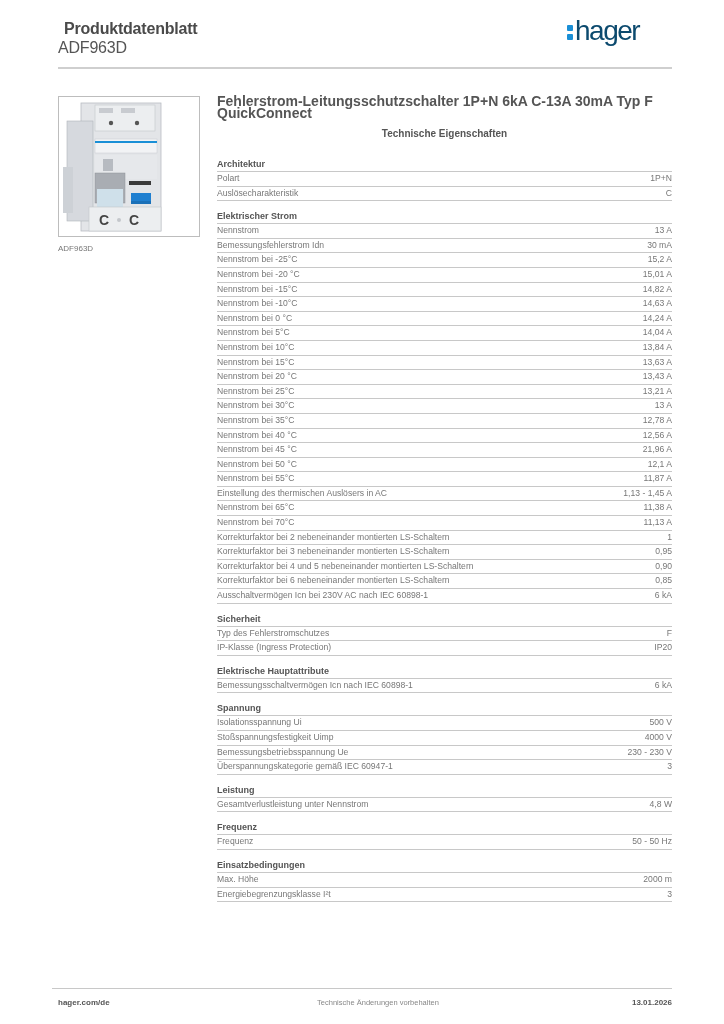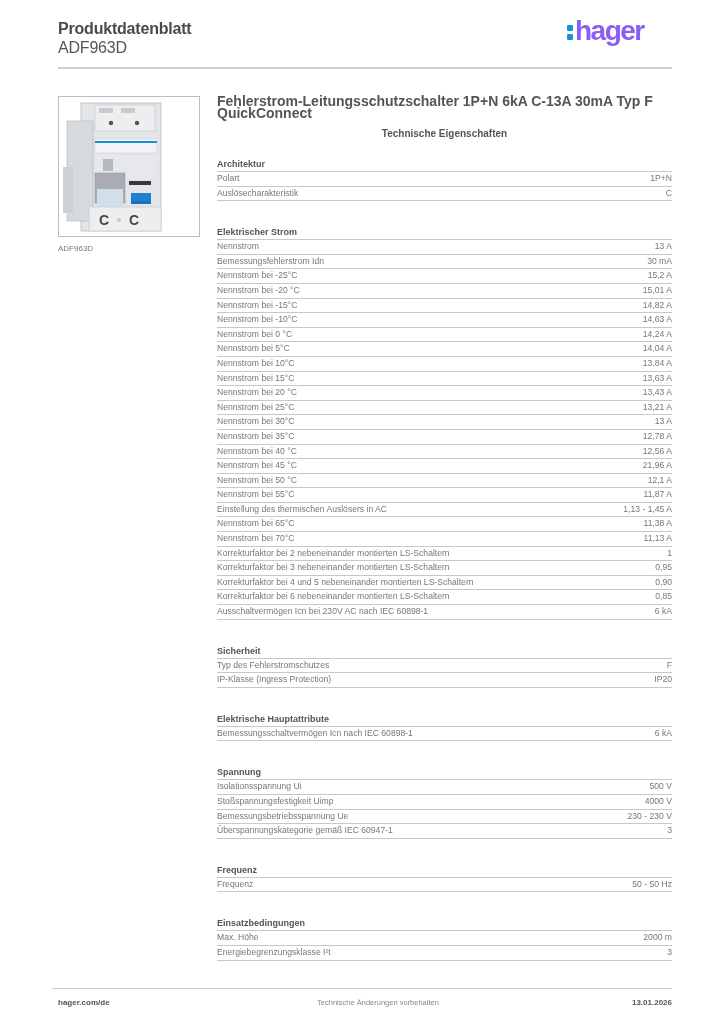--- a/index.html
+++ b/index.html
@@ -10,42 +10,42 @@
     body {
       width: 724px;
       height: 1024px;
       position: relative;
       overflow: hidden;
       font-family: "Liberation Sans", sans-serif;
       color: #555;
     }
     .header-title {
       position: absolute;
-      left: 58px;
+      left: 64px;
       top: 20px;
       font-size: 16px;
       font-weight: bold;
       color: #4a4a4a;
       letter-spacing: -0.2px;
     }
     .header-sub {
       position: absolute;
       left: 58px;
       top: 39px;
       font-size: 16px;
       color: #555;
       letter-spacing: -0.2px;
     }
     .logo {
       position: absolute;
       left: 567px;
       top: 14px;
       font-size: 28px;
-      font-weight: bold;
-      color: #8b5cf6;
+      font-weight: normal;
+      color: #0c4a6e;
       letter-spacing: -1.5px;
       line-height: 34px;
     }
     .logo .dots {
       display: inline-block;
       width: 6px;
       height: 18px;
       position: relative;
       margin-right: 2px;
       vertical-align: -1px;
@@ -103,21 +103,21 @@
     .tech-title {
       font-size: 10px;
       font-weight: bold;
       color: #555;
       height: 14px;
       line-height: 12px;
       margin-bottom: 16px;
       text-align: center;
     }
     .section {
-      margin-bottom: 25px;
+      margin-bottom: 9px;
     }
     .section-title {
       font-size: 9px;
       font-weight: bold;
       color: #555;
       height: 13px;
       line-height: 13px;
       border-bottom: 1px solid #c8c8c8;
     }
     .row {
@@ -365,20 +365,27 @@
         <div class="row">
           <span class="lbl">Bemessungsbetriebsspannung Ue</span>
           <span class="val">230 - 230 V</span>
         </div>
         <div class="row">
           <span class="lbl">Überspannungskategorie gemäß IEC 60947-1</span>
           <span class="val">3</span>
         </div>
       </div>
       <div class="section">
+        <div class="section-title">Leistung</div>
+        <div class="row">
+          <span class="lbl">Gesamtverlustleistung unter Nennstrom</span>
+          <span class="val">4,8 W</span>
+        </div>
+      </div>
+      <div class="section">
         <div class="section-title">Frequenz</div>
         <div class="row">
           <span class="lbl">Frequenz</span>
           <span class="val">50 - 50 Hz</span>
         </div>
       </div>
       <div class="section">
         <div class="section-title">Einsatzbedingungen</div>
         <div class="row">
           <span class="lbl">Max. Höhe</span>

